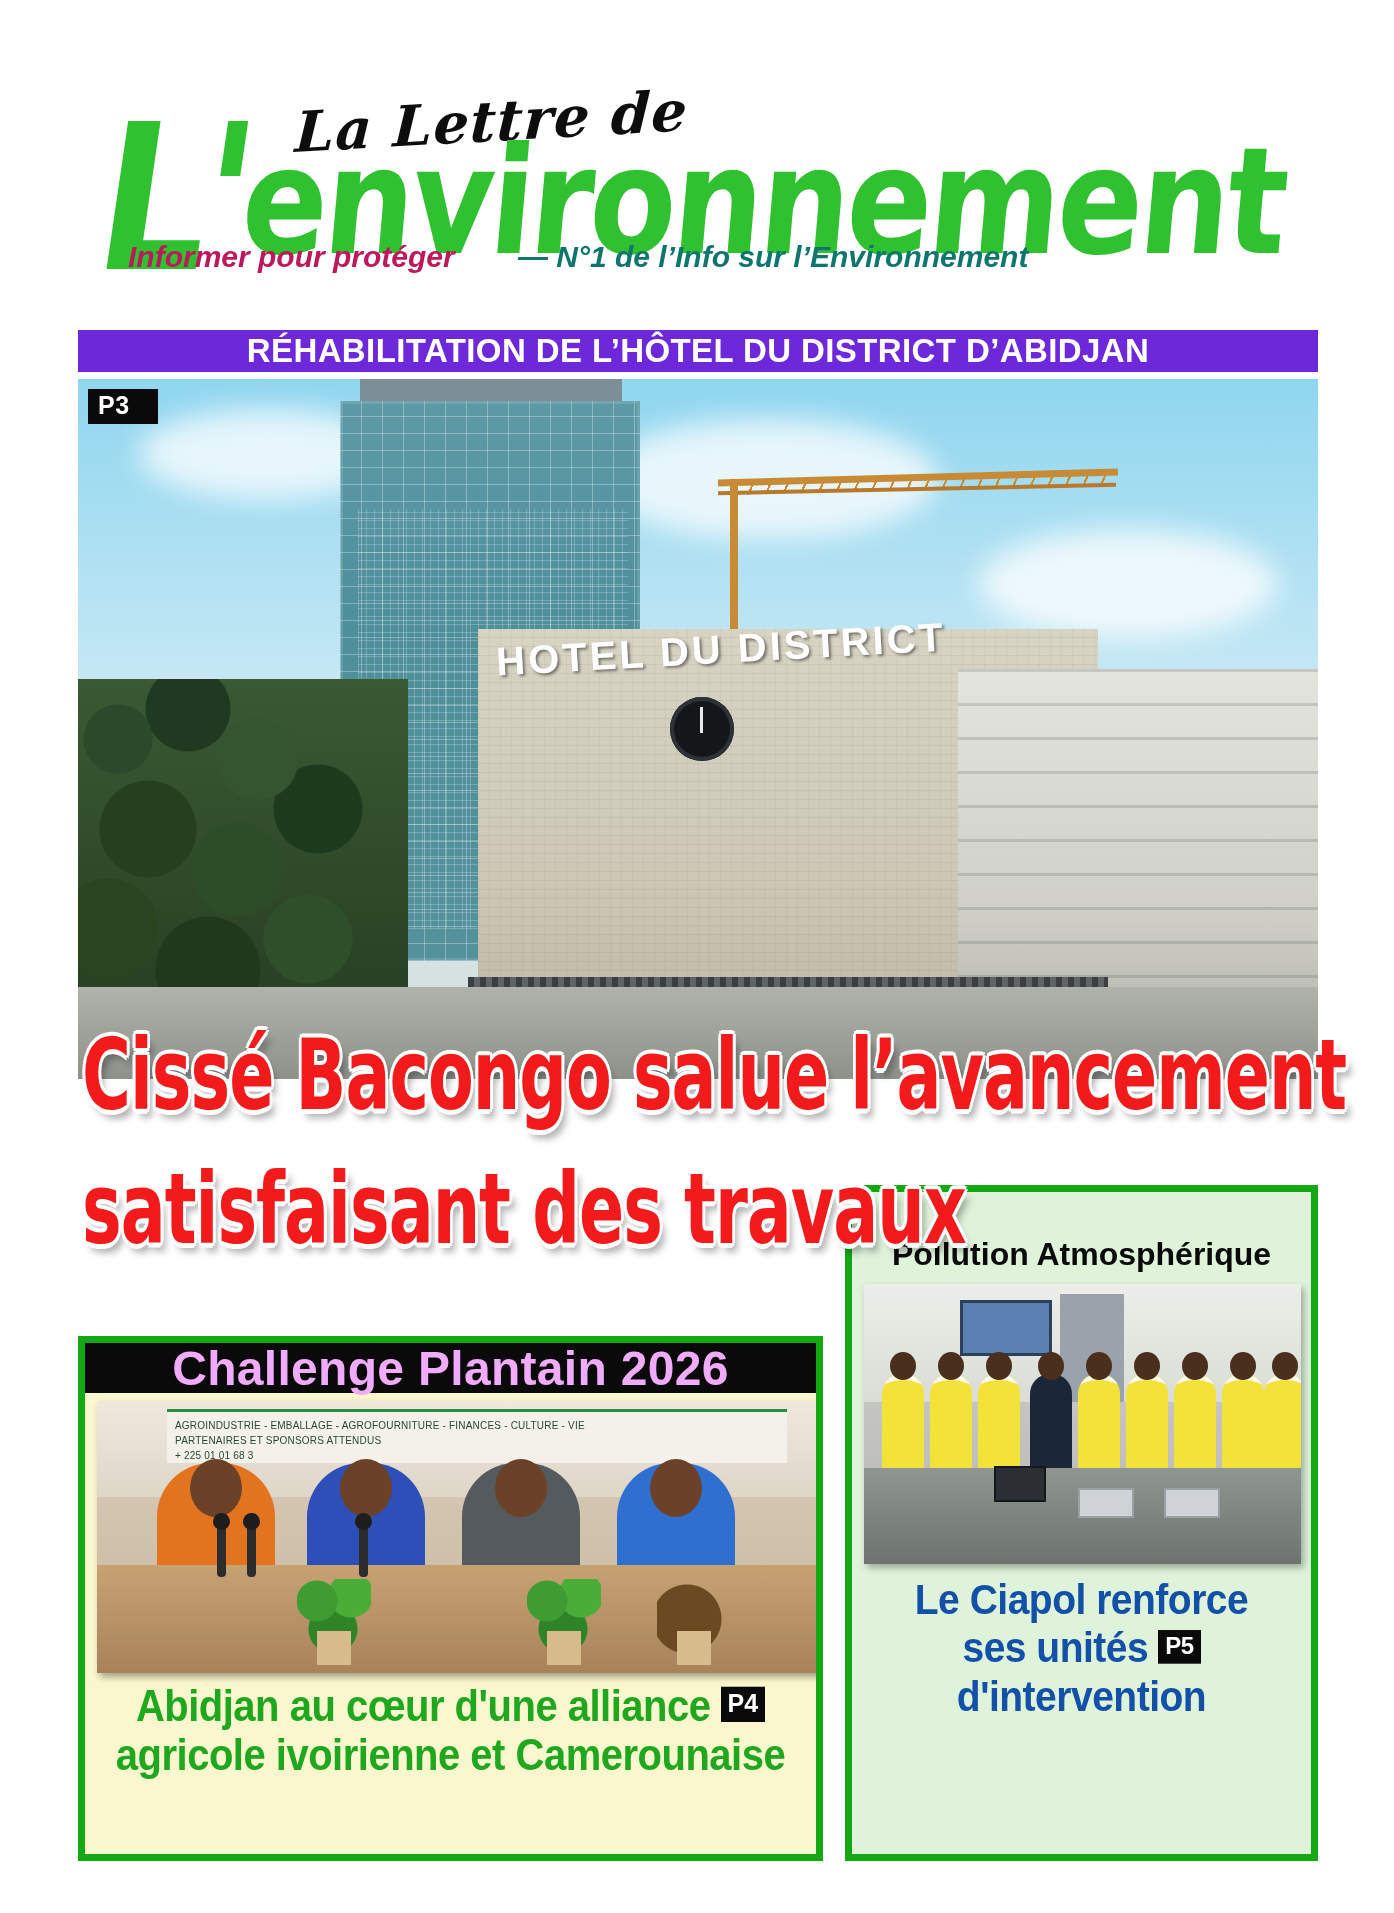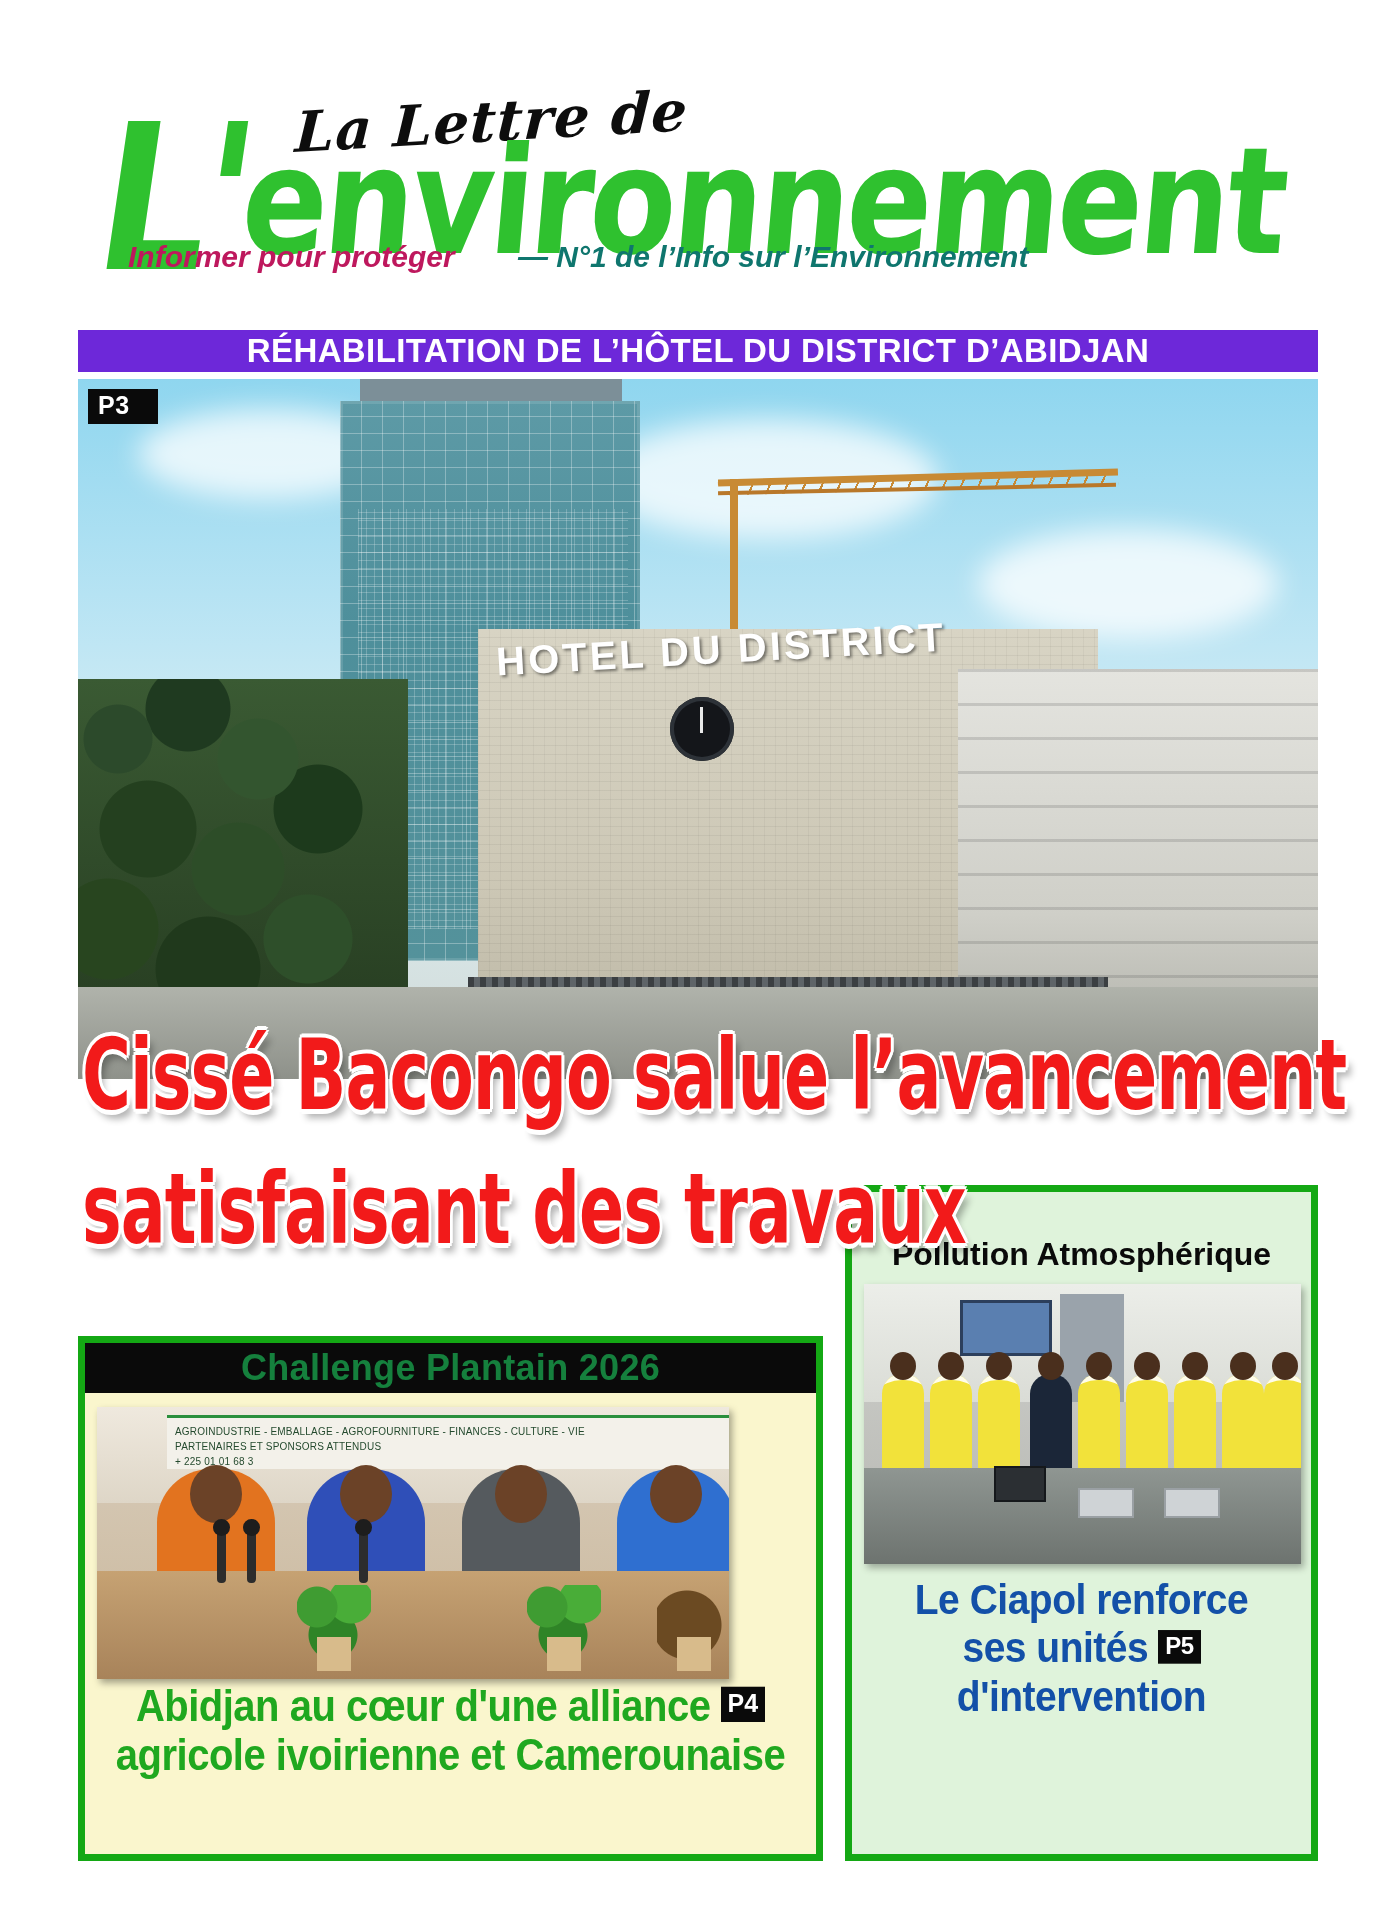--- a/index.html
+++ b/index.html
@@ -327,28 +327,28 @@
     width: 100%;
     height: 50px;
     background: #0a0a0a;
     display: flex;
     align-items: center;
     justify-content: center;
   }
   .card-left-bar span {
     font-family: "Liberation Sans", sans-serif;
     font-weight: bold;
-    font-size: 36px;
-    color: #15803d;
+    font-size: 48px;
+    color: #f0abfc;
     letter-spacing: 0.3px;
   }
   .card-left-photo {
     position: absolute;
-    left: 12px; top: 64px;
-    width: 632px;
+    left: 12px; top: 58px;
+    width: 755px;
     height: 272px;
     overflow: hidden;
     background: linear-gradient(180deg,#d9cdbb 0%, #c9b79c 100%);
     box-shadow: 3px 4px 7px rgba(0,0,0,0.35);
   }
   .clp-backwall {
     position: absolute; left:0; top:0; width:100%; height:96px;
     background: linear-gradient(180deg,#efe9de 0%, #ded6c7 100%);
   }
   .clp-banner {

